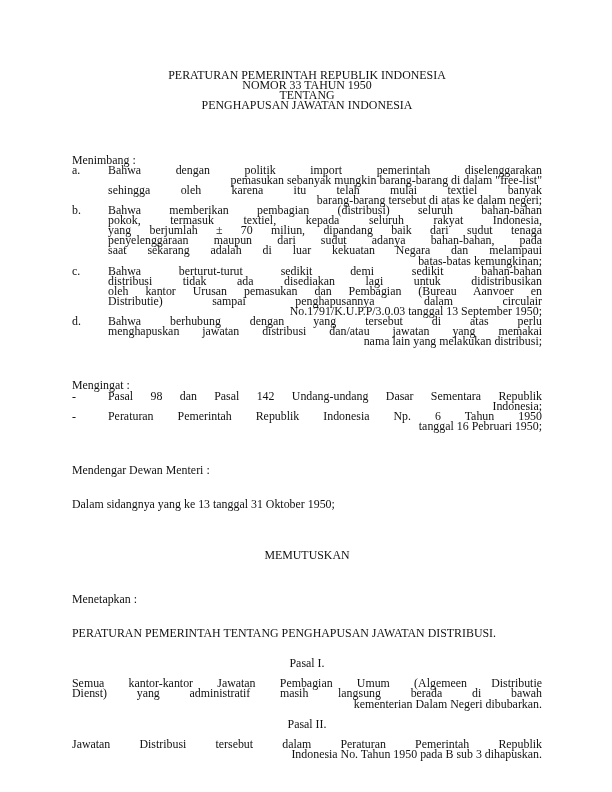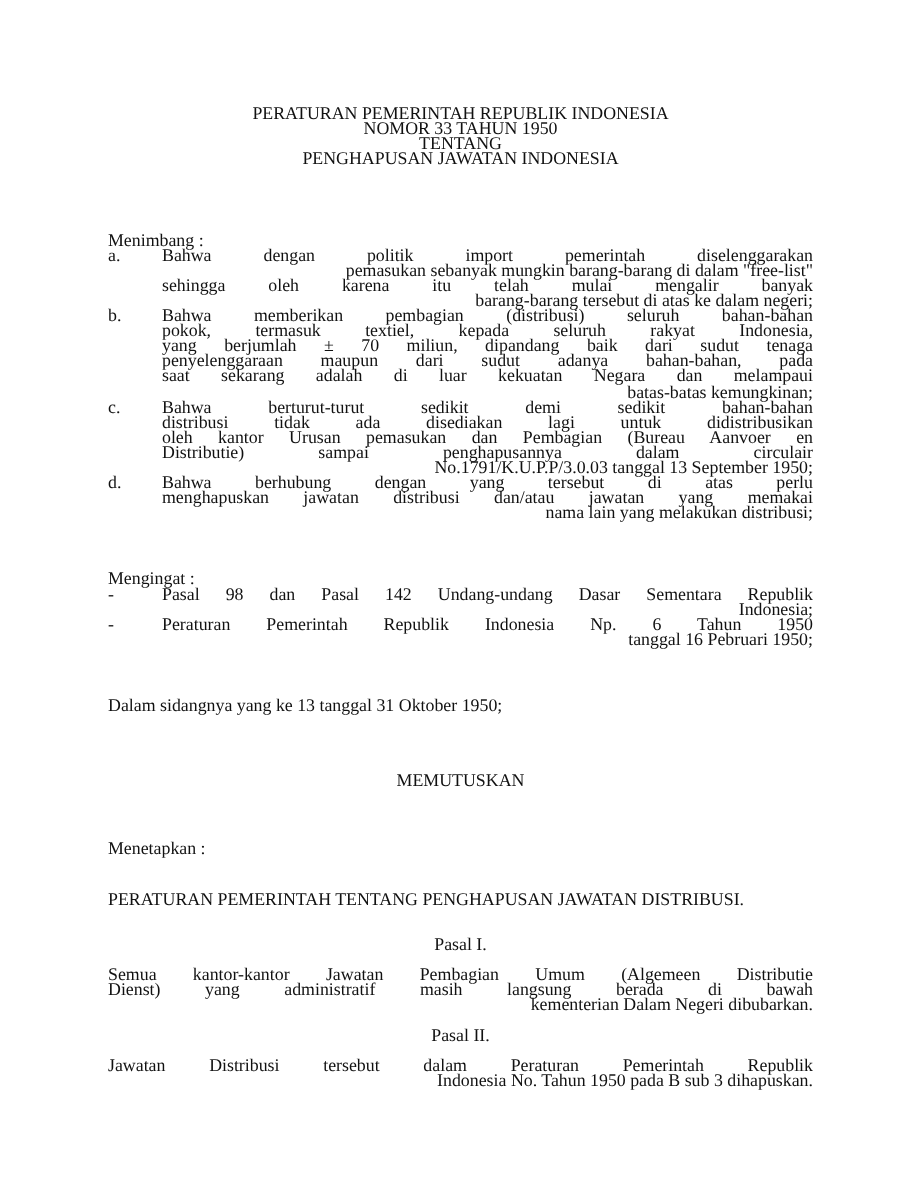--- a/index.html
+++ b/index.html
@@ -30,21 +30,21 @@
   <div class="center">TENTANG</div>
   <div class="center">PENGHAPUSAN JAWATAN INDONESIA</div>
   <div class="gap"></div>
   <div class="gap"></div>
 
   <div class="line">Menimbang :</div>
   <div class="item">
     <span class="marker">a.</span>
     <span class="just">Bahwa dengan politik import pemerintah diselenggarakan</span>
     <span class="last">pemasukan sebanyak mungkin barang-barang di dalam "free-list"</span>
-    <span class="just">sehingga oleh karena itu telah mulai mengalir banyak</span>
+    <span class="just">sehingga oleh karena itu telah mulai textiel banyak</span>
     <span class="last">barang-barang tersebut di atas ke dalam negeri;</span>
   </div>
   <div class="item">
     <span class="marker">b.</span>
     <span class="just">Bahwa memberikan pembagian (distribusi) seluruh bahan-bahan</span>
     <span class="just">pokok, termasuk textiel, kepada seluruh rakyat Indonesia,</span>
     <span class="just">yang berjumlah ± 70 miliun, dipandang baik dari sudut tenaga</span>
     <span class="just">penyelenggaraan maupun dari sudut adanya bahan-bahan, pada</span>
     <span class="just">saat sekarang adalah di luar kekuatan Negara dan melampaui</span>
     <span class="last">batas-batas kemungkinan;</span>
@@ -71,20 +71,21 @@
     <span class="just">Pasal 98 dan Pasal 142 Undang-undang Dasar Sementara Republik</span>
     <span class="last">Indonesia;</span>
   </div>
   <div class="item">
     <span class="marker">-</span>
     <span class="just">Peraturan Pemerintah Republik Indonesia Np. 6 Tahun 1950</span>
     <span class="last">tanggal 16 Pebruari 1950;</span>
   </div>
   <div class="gap"></div>
 
+  <div class="line">Mendengar Dewan Menteri :</div>
   <div class="line">Dalam sidangnya yang ke 13 tanggal 31 Oktober 1950;</div>
   <div class="gap3"></div>
   <div class="gap"></div>
 
   <div class="center">MEMUTUSKAN</div>
   <div class="gap"></div>
 
   <div class="line">Menetapkan :</div>
   <div class="line">PERATURAN PEMERINTAH TENTANG PENGHAPUSAN JAWATAN DISTRIBUSI.</div>
   <div class="gap2"></div>

